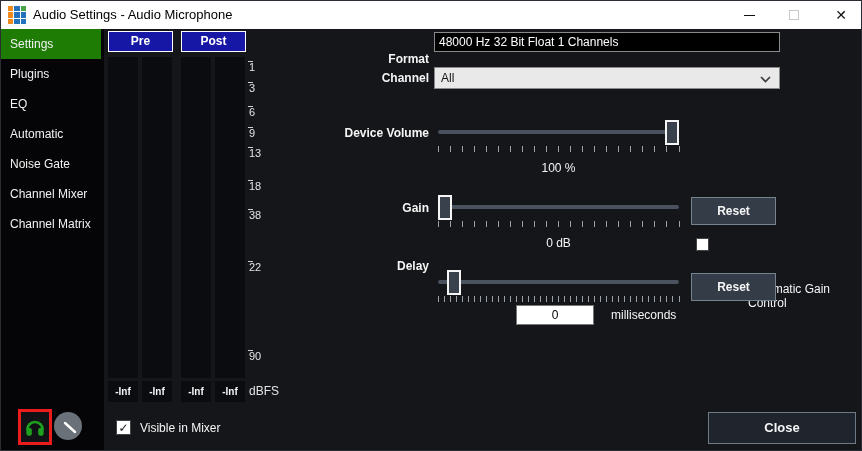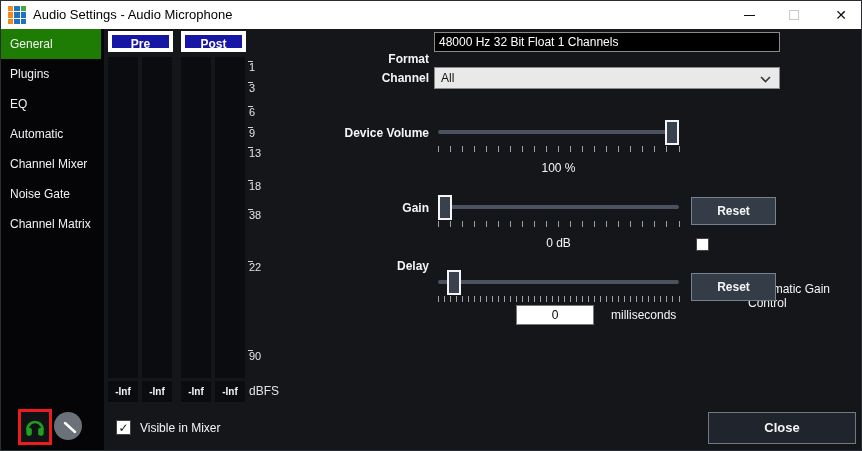--- a/index.html
+++ b/index.html
@@ -17,21 +17,21 @@
   .btn-min { left:726px; } .btn-max { left:771px; } .btn-close-win { left:818px; }
   .min-glyph { display:block; width:11px; height:1px; background:#111; }
   .max-glyph { display:block; width:10px; height:10px; border:1px solid #c9c9c9; }
 
   
   .sidebar { position:absolute; left:0; top:28px; width:103px; height:423px; background:#050507; }
   .side-item { width:100px; height:30px; line-height:30px; padding-left:9px; font-size:12px; color:#f2f2f2; cursor:pointer; }
   .side-item.selected { background:#1e7c05; }
 
   
-  .meter-header { position:absolute; top:30px; width:65px; height:21px; background:#1717a5; border:4px solid #ffffff; color:#fff; font-size:12px; font-weight:bold; text-align:center; line-height:19px; }
+  .meter-header { position:absolute; top:30px; width:65px; height:21px; background:#1717a5; border:1px solid #ffffff; color:#fff; font-size:12px; font-weight:bold; text-align:center; line-height:19px; }
   .mh-pre { left:107px; } .mh-post { left:180px; }
   .meter-col { position:absolute; top:56px; width:30px; height:321px; background:#0a0c10; }
   .mc1 { left:107px; } .mc2 { left:141px; } .mc3 { left:180px; } .mc4 { left:214px; }
   .meter-val { position:absolute; top:380px; width:30px; height:21px; background:#0a0c10; color:#f5f5f5; font-size:10px; font-weight:bold; text-align:center; line-height:21px; }
   .scale-tick { position:absolute; font-size:11px; color:#e3e3e3; }
   .scale-tick::before { content:""; position:absolute; left:-1px; top:0px; width:5px; height:1px; background:#cfcfcf; }
   .dbfs { position:absolute; left:248px; top:383px; font-size:12px; color:#e3e3e3; }
 
   
   .field-label { position:absolute; left:300px; width:128px; text-align:right; font-size:12px; font-weight:bold; color:#f5f5f5; }
@@ -90,26 +90,26 @@
     <span class="winbtn btn-min">
         <i class="min-glyph"></i>
       </span>
     <span class="winbtn btn-max">
         <i class="max-glyph"></i>
       </span>
     <span class="winbtn btn-close-win">✕</span>
   </div>
 
   <div class="sidebar">
-    <div class="side-item selected">General</div>
+    <div class="side-item selected">Settings</div>
     <div class="side-item">Plugins</div>
     <div class="side-item">EQ</div>
     <div class="side-item">Automatic</div>
+    <div class="side-item">Noise Gate</div>
     <div class="side-item">Channel Mixer</div>
-    <div class="side-item">Noise Gate</div>
     <div class="side-item">Channel Matrix</div>
   </div>
 
   <div class="meter-header mh-pre">Pre</div>
   <div class="meter-header mh-post">Post</div>
   <div class="meter-col mc1"></div>
   <div class="meter-col mc2"></div>
   <div class="meter-col mc3"></div>
   <div class="meter-col mc4"></div>
   <div class="meter-val" style="left:107px">-Inf</div>

